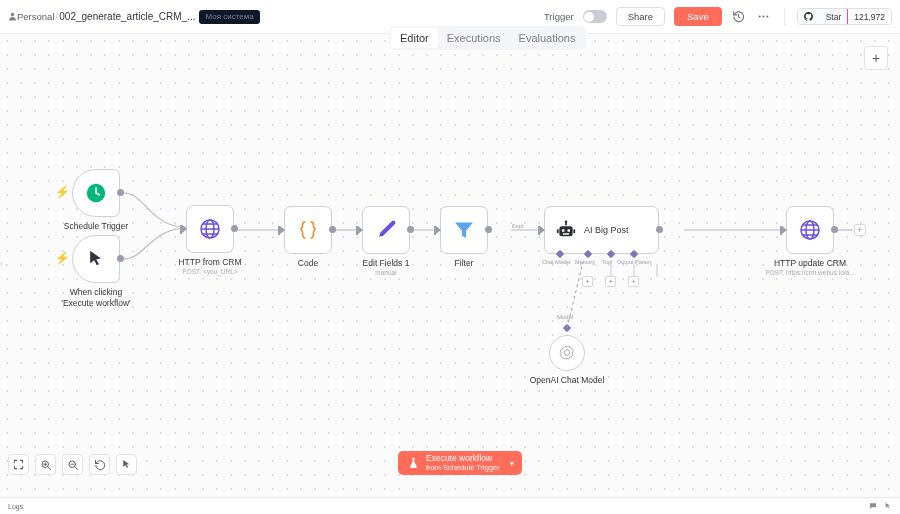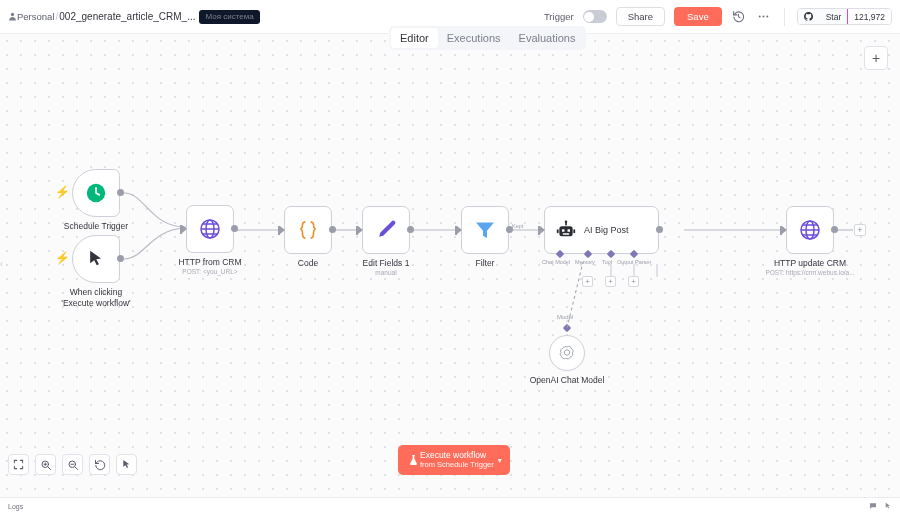--- a/index.html
+++ b/index.html
@@ -127,22 +127,22 @@
 
   
   .zoom-bar { position: absolute; left: 8px; bottom: 22px; display: flex; gap: 6px; z-index: 20; }
   .zbtn {
     width: 21px; height: 21px; background: #fff; border: 1px solid #e0e2e9;
     border-radius: 4px; display: flex; align-items: center; justify-content: center;
     color: #5a5c6a;
   }
   .exec-btn {
     position: absolute; left: 398px; bottom: 22px; z-index: 20;
-    background: #ff6d5a; border-radius: 5px; height: 30px;
-    display: flex; align-items: center; padding: 0 8px 0 9px; color: #fff;
+    background: #ff6d5a; border-radius: 5px; height: 24px;
+    display: flex; align-items: center; padding: 0 8px 0 9px; gap: 6px; color: #fff;
   }
   .exec-txt-1 { font-size: 8.5px; line-height: 1.15; }
   .exec-txt-2 { font-size: 7.5px; line-height: 1.15; opacity: .92; }
   .exec-chev { font-size: 8px; margin-left: 4px; opacity: .9; }
 
   
   .logs-bar {
     position: absolute; bottom: 0; left: 0; width: 900px; height: 17px;
     background: #fff; border-top: 1px solid #e8eaef;
     display: flex; align-items: center; padding: 0 8px; z-index: 30;
@@ -294,21 +294,21 @@
       <div class="node-box">
         <svg width="24" height="24" viewBox="0 0 24 24" fill="#6b4fdb">
           <path d="M17.8 3.2a2.1 2.1 0 0 1 3 3L9.2 17.8l-4 1 1-4z"></path>
         </svg>
       </div>
       <div class="conn-dot" style="left:45px; top:20px;"></div>
       <div class="node-lbl">Edit Fields 1</div>
       <div class="node-sub">manual</div>
     </div>
 
-    <div class="node" style="left:461px; top:172px;">
+    <div class="node" style="left:440px; top:172px;">
       <div class="in-bar" style="left:-6px; top:20px;"></div>
       <div class="in-arrow" style="left:-4px; top:20px;"></div>
       <div class="node-box">
         <svg width="24" height="24" viewBox="0 0 24 24" fill="#5aa5ef">
           <path d="M3 4.5h18l-7 8.2V20l-4-2.2v-5.1z"></path>
         </svg>
       </div>
       <div class="conn-dot" style="left:45px; top:20px;"></div>
       <div class="node-lbl">Filter</div>
     </div>

